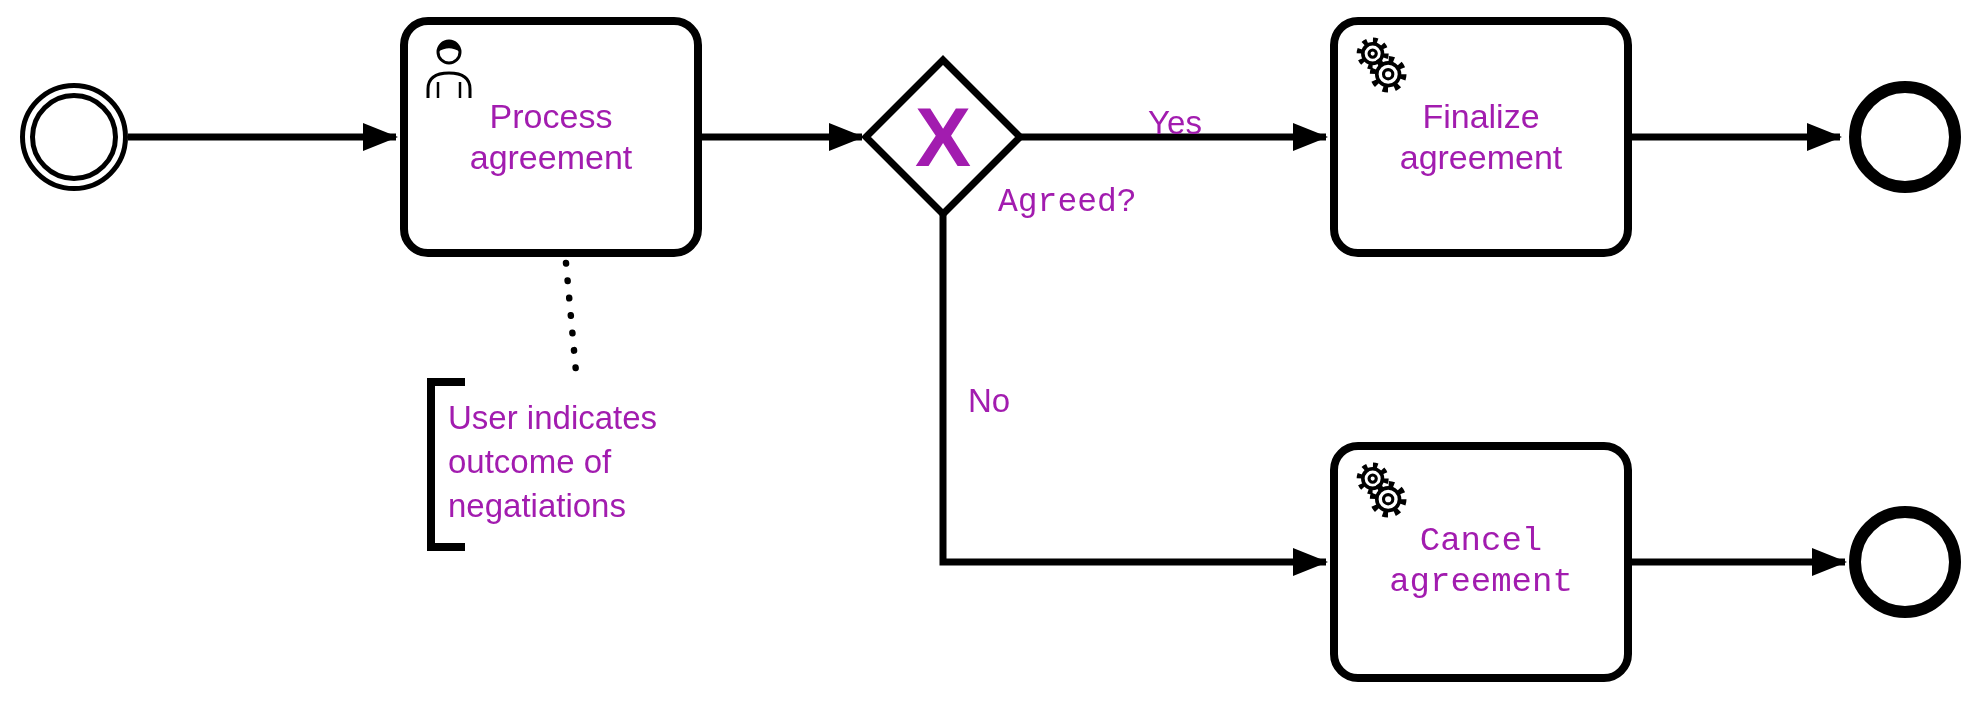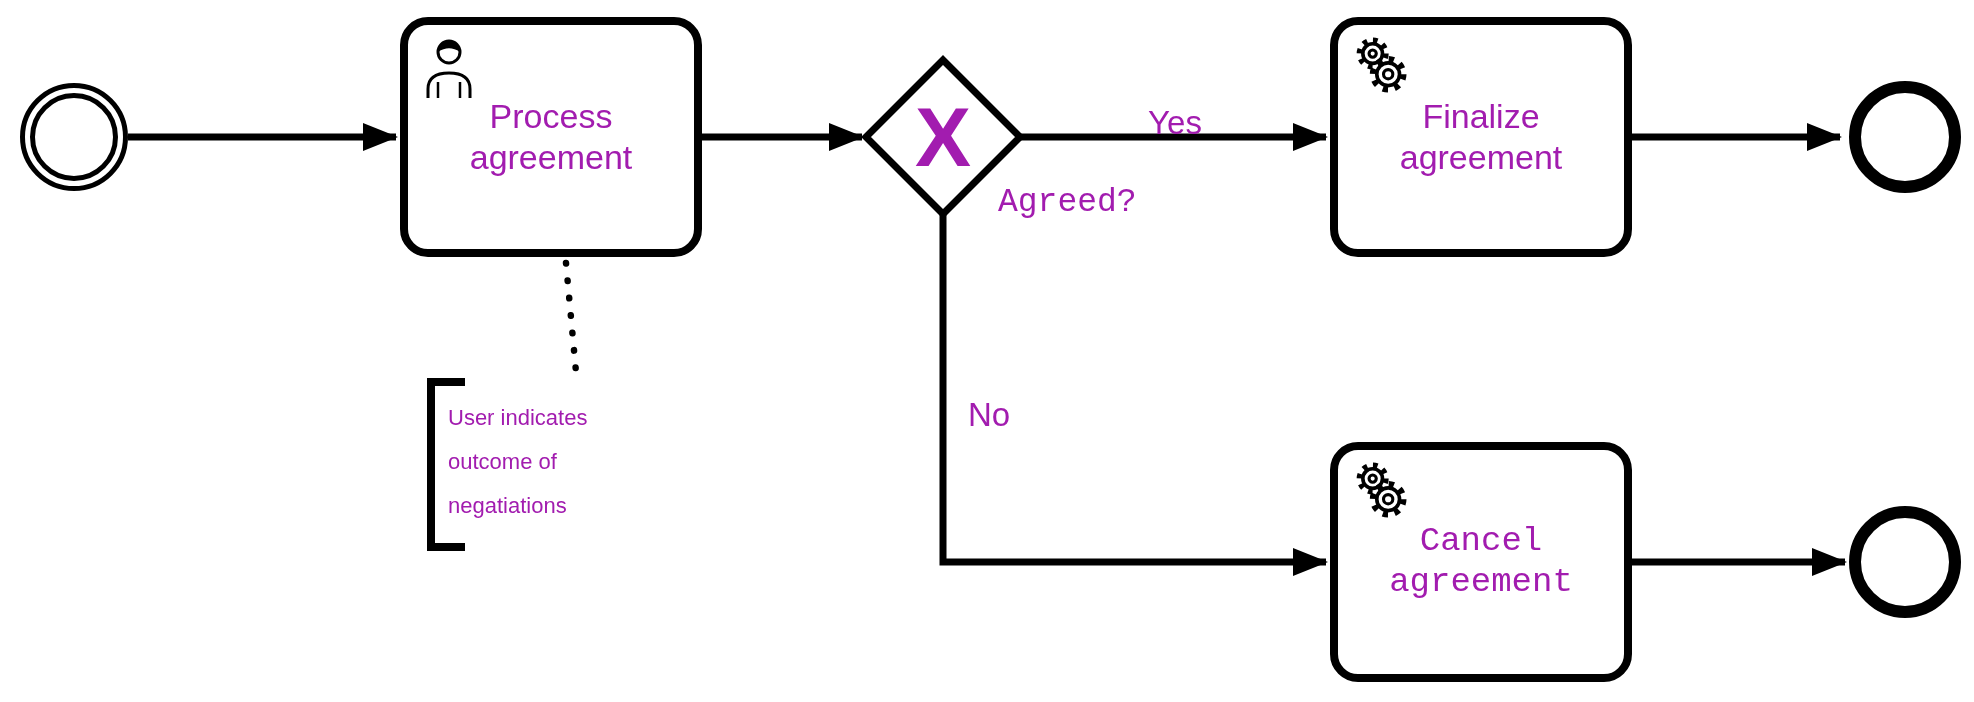--- a/index.html
+++ b/index.html
@@ -78,21 +78,21 @@
   }
   .edge-label {
     position: absolute;
     font-size: 33px;
     line-height: 36px;
     white-space: nowrap;
   }
   .annotation-text {
     position: absolute;
     left: 448px; top: 396px;
-    font-size: 22px;
+    font-size: 33px;
     line-height: 44px;
     white-space: pre-line;
   }
 </style>
 </head>
 <body>
 
 <div class="canvas">
 
   <svg class="connector-layer" viewBox="0 0 1974 702" xmlns="http://www.w3.org/2000/svg">
@@ -131,21 +131,21 @@
       </svg>
     </span>
     <div class="task-label">Process
 agreement</div>
   </div>
 
   <div class="gateway-marker">X</div>
   <div class="edge-label" style="left:998px; top:185px;font-family:Liberation Mono, monospace;">Agreed?</div>
 
   <div class="edge-label" style="left:1175px; top:90px; transform:translateX(-50%);margin-top:15px;">Yes</div>
-  <div class="edge-label" style="left:968px; top:383px;margin-top:14px;">No</div>
+  <div class="edge-label" style="left:968px; top:383px;">No</div>
 
   <div class="task" style="left:1330px; top:17px;align-items:center;">
     <span class="task-icon">
       <svg width="62" height="62" viewBox="0 0 60 60">
         <circle cx="20" cy="17" r="12.5" fill="none" stroke="#000" stroke-width="6" stroke-dasharray="4.3 5.5"></circle>
         <circle cx="20" cy="17" r="9.5" fill="#fff" stroke="#000" stroke-width="3.5"></circle>
         <circle cx="20" cy="17" r="3.5" fill="#fff" stroke="#000" stroke-width="3"></circle>
         <circle cx="35" cy="37" r="11" fill="#fff" stroke="#000" stroke-width="3.5"></circle>
         <circle cx="35" cy="37" r="14.5" fill="none" stroke="#000" stroke-width="6.5" stroke-dasharray="5 6.4"></circle>
         <circle cx="35" cy="37" r="4.5" fill="#fff" stroke="#000" stroke-width="3"></circle>

